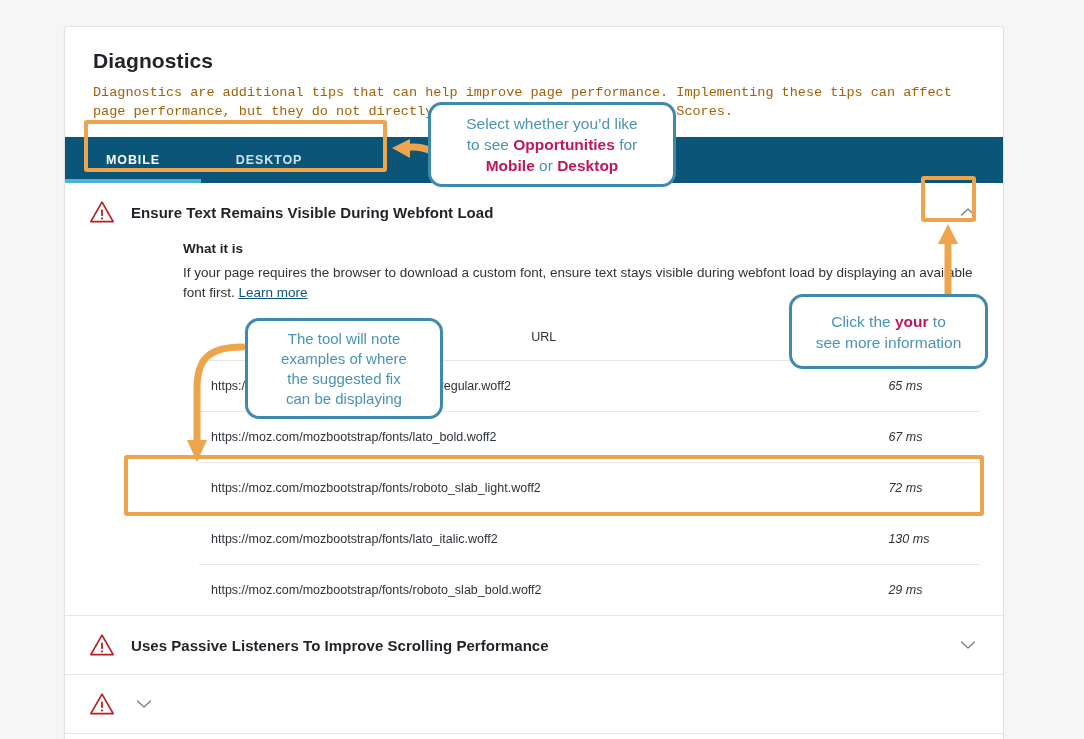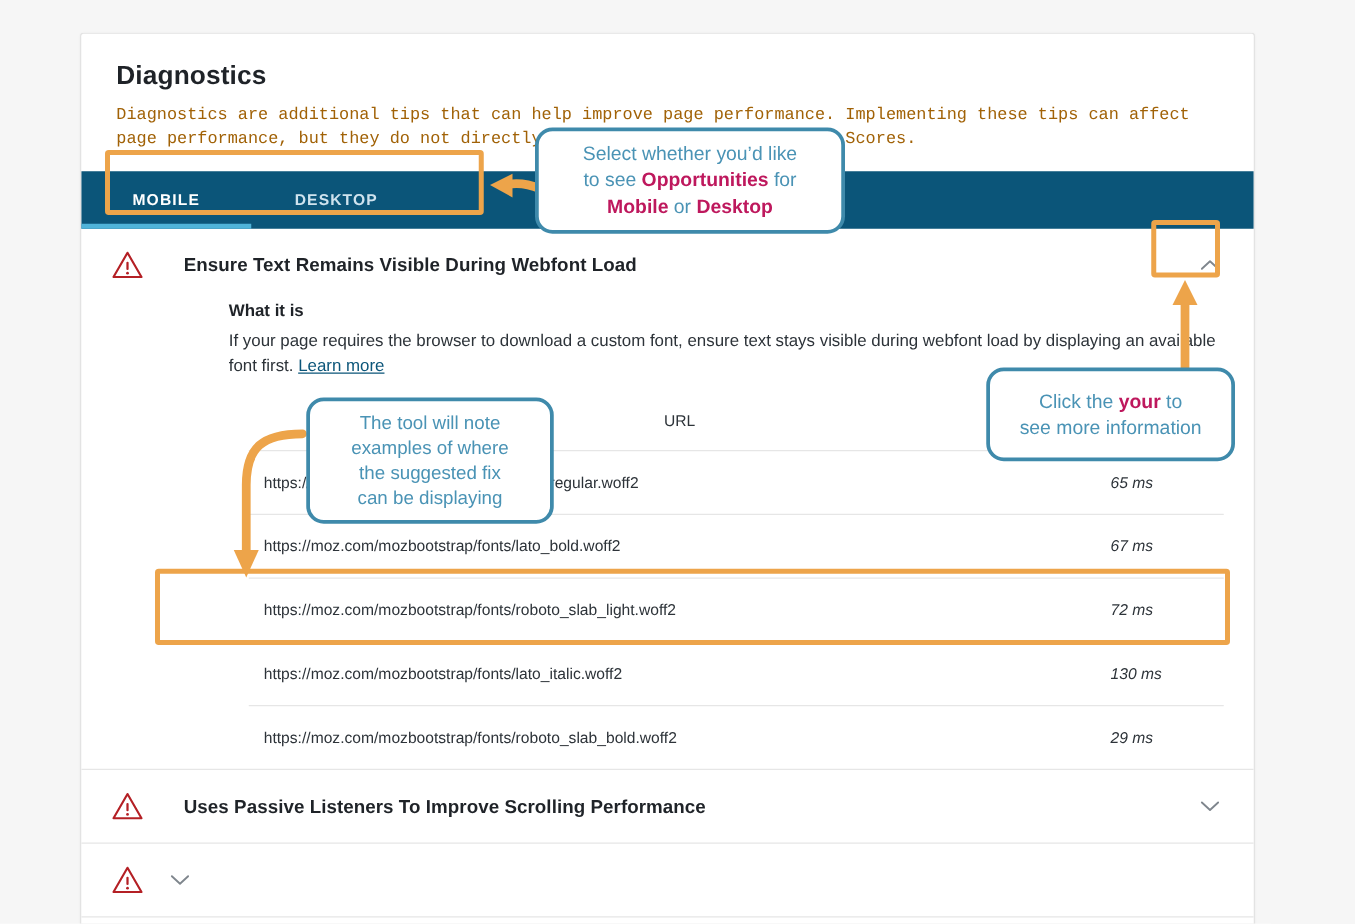--- a/index.html
+++ b/index.html
@@ -100,21 +100,20 @@
     flex: 0 0 26px;
     margin-right: 16px;
     display: block;
   }
   .diag-title {
     font-size: 15px;
     font-weight: bold;
     color: #1f2328;
     flex: 1 1 auto;
     letter-spacing: .05px;
-    margin-left: 16px;
   }
   .chev {
     width: 26px;
     height: 26px;
     flex: 0 0 26px;
     color: #8a9096;
     display: flex;
     align-items: center;
     justify-content: center;
     cursor: pointer;

